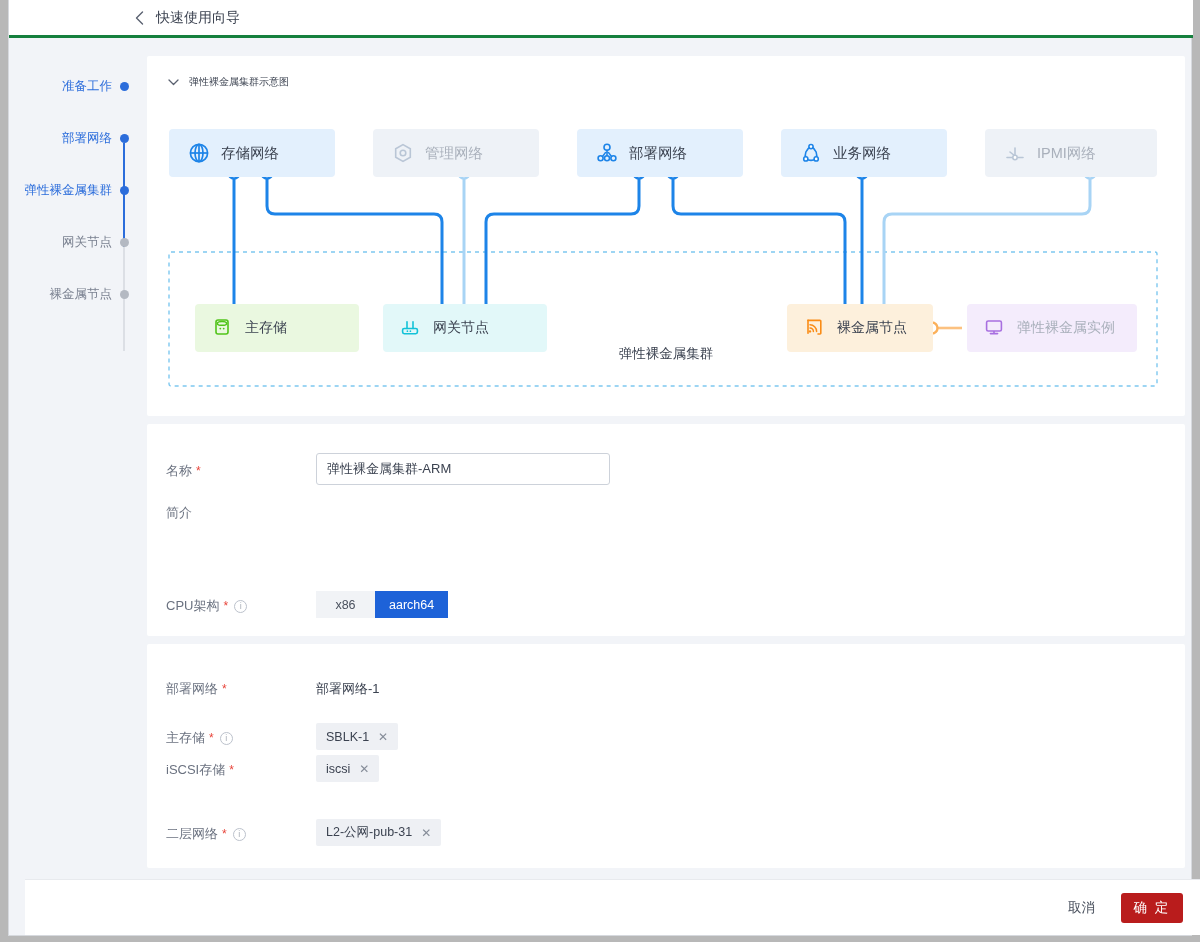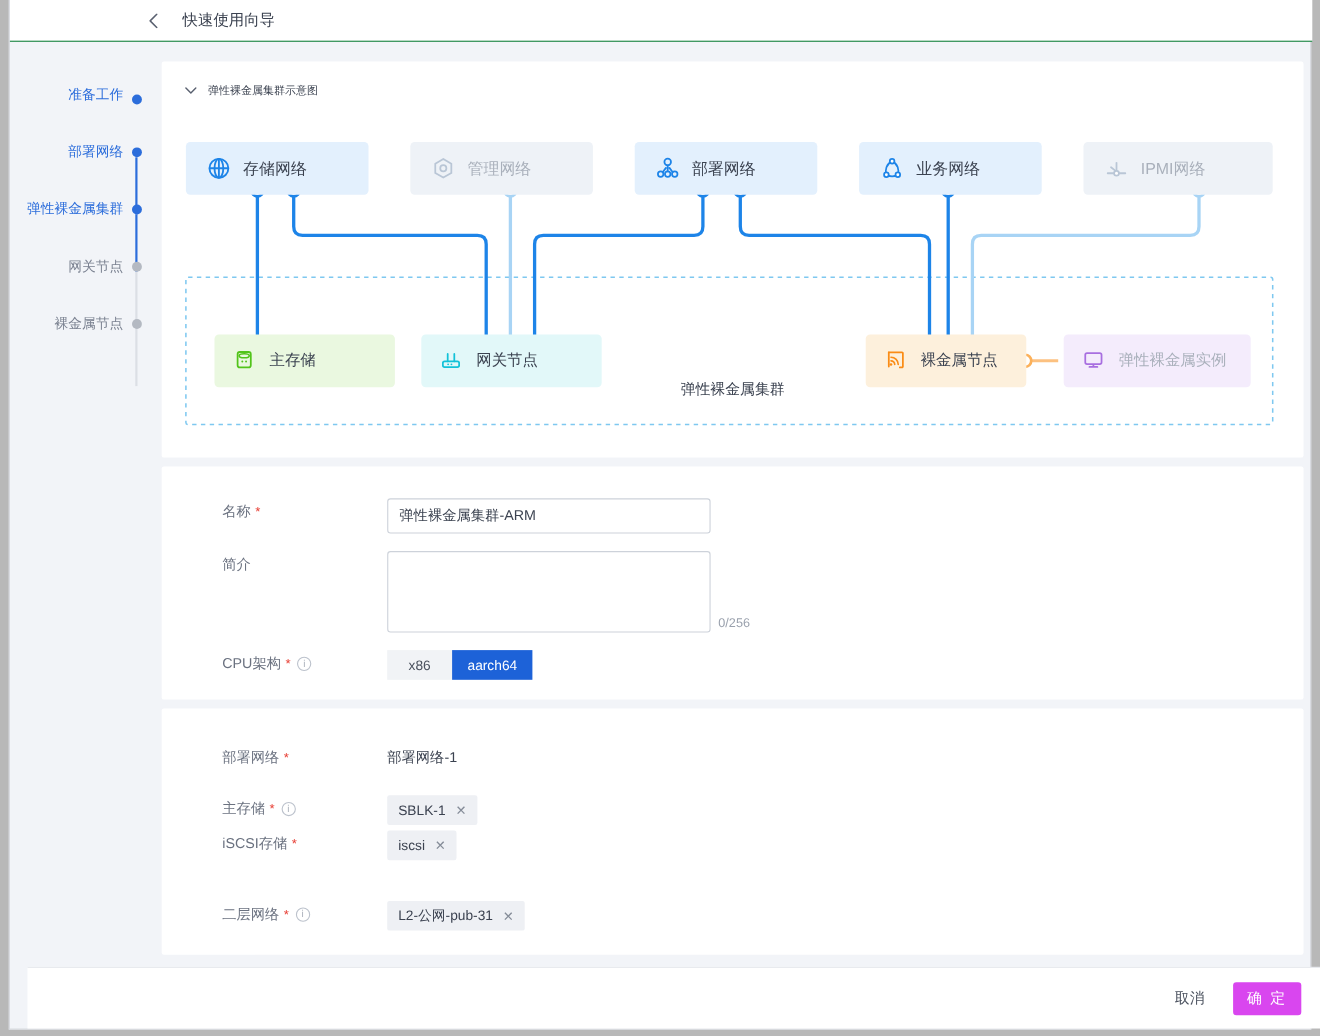--- a/index.html
+++ b/index.html
@@ -14,22 +14,21 @@
     position:absolute; left:8px; top:0; width:1184px; height:936px;
     background:#f2f4f8;
     border:1px solid #d6d9de;
     border-top:none;
   }
   
   .header {
     position:absolute; left:0; top:0; width:1184px; height:38px;
     background:#ffffff;
     display:flex; align-items:center;
-    border-bottom:1px solid #15803d;
-    gap:10px;
+    border-bottom:3px solid #15803d;
   }
   .back-chev {
     margin-left:122px; width:16px; height:16px;
     display:flex; align-items:center; justify-content:center;
     color:#5a6170; cursor:pointer;
   }
   .header-title {
     margin-left:9px; font-size:14px; color:#3b4250;
   }
   
@@ -86,21 +85,21 @@
     position:absolute; height:48px; border-radius:4px;
     display:flex; align-items:center; padding-left:17px;
   }
   .nodecard .nd-icon { width:22px; height:22px; margin-right:11px; flex:0 0 auto; }
   .nodecard .nd-label { font-size:14px; }
   .cluster-caption {
     position:absolute; font-size:13.5px; color:#3b4250;
     width:100%; text-align:center;
   }
   
-  .frow { position:absolute; display:flex; align-items:flex-start;margin-left:36px; }
+  .frow { position:absolute; display:flex; align-items:center; }
   .flabel {
     font-size:13px; color:#6b7280; width:150px; flex:0 0 150px;
     display:flex; align-items:center; padding-top:3px;
   }
   .req { color:#e8443a; margin-left:4px; font-size:12px; line-height:1; }
   .info-i {
     width:13px; height:13px; border-radius:50%;
     border:1px solid #bcc2cc; color:#aab0ba;
     font-size:9px; line-height:11px; text-align:center;
     margin-left:6px; font-style:normal; flex:0 0 auto;
@@ -138,21 +137,21 @@
     position:absolute; left:16px; bottom:0; width:1184px; height:56px;
     background:#ffffff; border-top:1px solid #e8eaee;
     display:flex; align-items:center; justify-content:flex-end;
     padding-right:26px;
   }
   .btn {
     height:30px; border-radius:3px; font-size:13.5px; cursor:pointer;
     display:flex; align-items:center; justify-content:center;
   }
   .btn-cancel { color:#4a515e; padding:0 12px; background:transparent; }
-  .btn-ok { background:#d946ef; color:#fff; min-width:62px; margin-left:14px; letter-spacing:2px; }
+  .btn-ok { background:#b91c1c; color:#fff; min-width:62px; margin-left:14px; letter-spacing:2px; }
 </style>
 </head>
 <body>
 
 <div class="page">
 
   <div class="header">
     <div class="back-chev">
       <svg width="9" height="14" viewBox="0 0 9 14" fill="none">
         <path d="M7.5 1L1.5 7L7.5 13" stroke="#5a6170" stroke-width="1.4" stroke-linecap="round" stroke-linejoin="round"></path>
@@ -160,21 +159,21 @@
     </div>
     <div class="header-title">快速使用向导</div>
   </div>
 
   <div class="steps">
     <div class="step-line done" style="top:83px;height:52px;"></div>
     <div class="step-line done" style="top:135px;height:52px;"></div>
     <div class="step-line todo" style="top:187px;height:52px;"></div>
     <div class="step-line todo" style="top:239px;height:52px;"></div>
 
-    <div class="step done" style="top:18px;align-items:flex-end;">
+    <div class="step done" style="top:18px;">
       <span class="step-label">准备工作</span>
       <span class="step-dot"></span>
     </div>
     <div class="step done" style="top:70px;">
       <span class="step-label">部署网络</span>
       <span class="step-dot"></span>
     </div>
     <div class="step done" style="top:122px;">
       <span class="step-label">弹性裸金属集群</span>
       <span class="step-dot"></span>
@@ -358,24 +357,20 @@
         <span>名称</span>
         <span class="req">*</span>
       </div>
       <input class="text-input" value="弹性裸金属集群-ARM" style="">
     </div>
 
     <div class="frow" style="left:19px;top:77px;">
       <div class="flabel">
         <span>简介</span>
       </div>
-      <div class="ta-wrap">
-        <textarea class="textarea" placeholder="" style=""></textarea>
-        <span class="ta-count">0/256</span>
-      </div>
     </div>
 
     <div class="frow" style="left:19px;top:167px;">
       <div class="flabel">
         <span>CPU架构</span>
         <span class="req">*</span>
         <i class="info-i">i</i>
       </div>
       <div class="seg">
         <div class="seg-btn off">x86</div>

